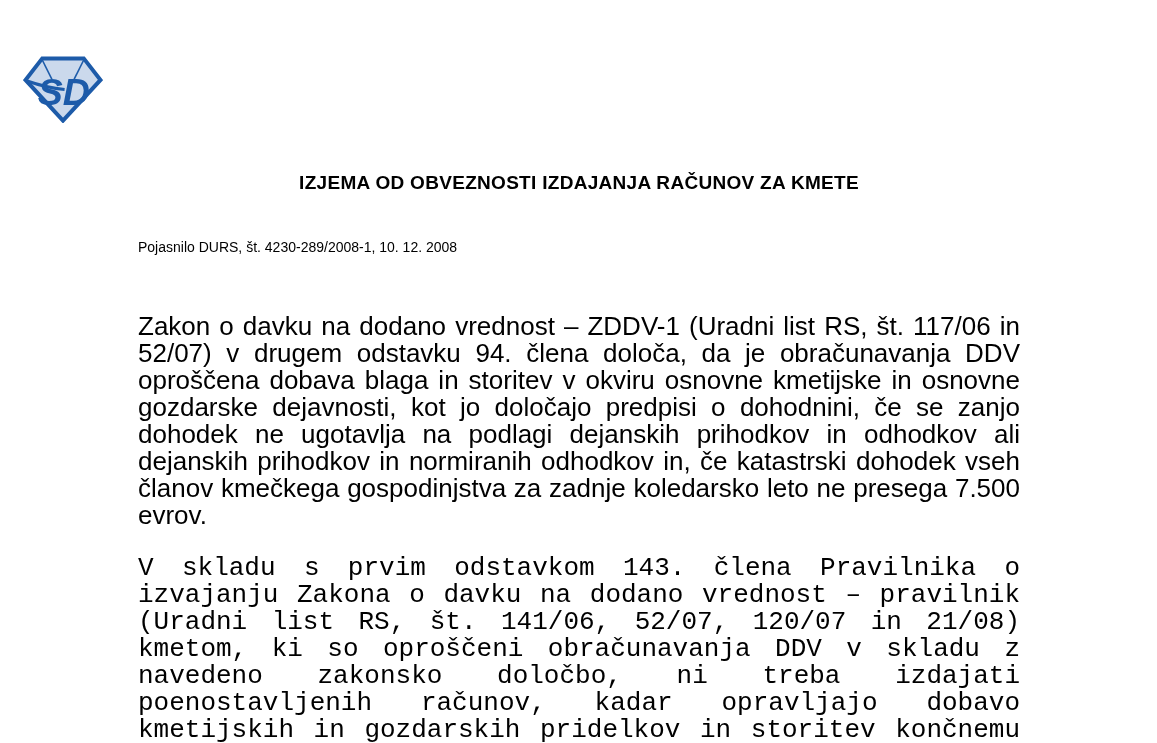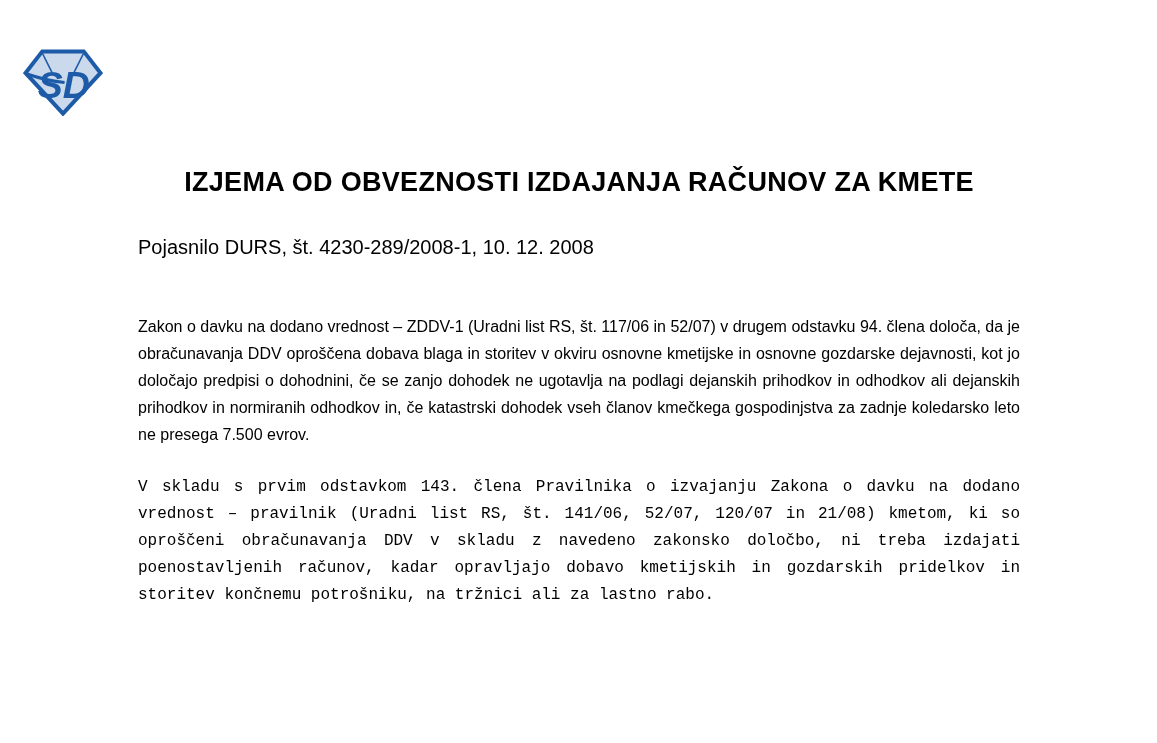--- a/index.html
+++ b/index.html
@@ -12,47 +12,47 @@
   }
   .page {
     position: relative;
     width: 1157px;
     height: 743px;
     background: #ffffff;
   }
   .logo {
     position: absolute;
     left: 23px;
-    top: 49px;
+    top: 56px;
     width: 80px;
     height: 67px;
   }
   .logo svg { width: 100%; height: 100%; display: block; }
   .content {
     position: absolute;
     left: 138px;
     top: 0;
     width: 882px;
   }
   .title {
     margin-top: 166px;
-    font-size: 27px;
+    font-size: 19px;
     line-height: 33px;
     font-weight: 700;
     text-align: center;
     letter-spacing: 0.3px;
   }
   .reference {
     margin-top: 35px;
-    font-size: 20px;
+    font-size: 14px;
     line-height: 27px;
     text-align: left;
   }
   .para {
-    font-size: 16px;
+    font-size: 26px;
     line-height: 27px;
     text-align: justify;
     text-justify: inter-word;
   }
   .para-first { margin-top: 52px; }
   .para + .para { margin-top: 26px; font-family: Liberation Mono, monospace; }
 </style>
 </head>
 <body>
 

